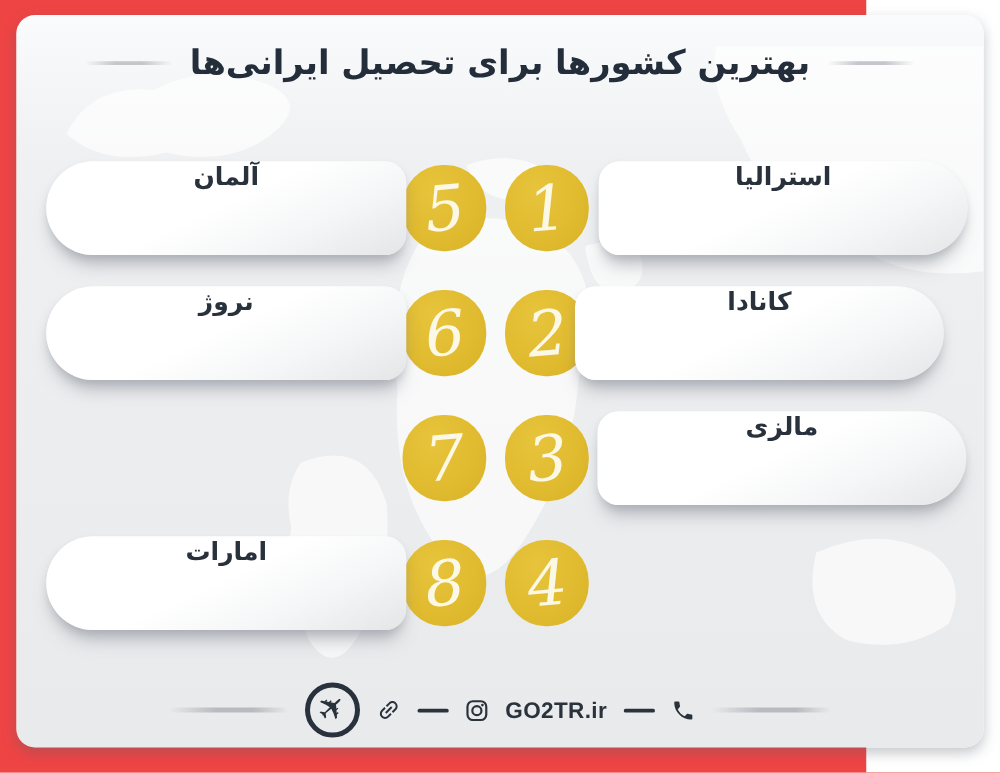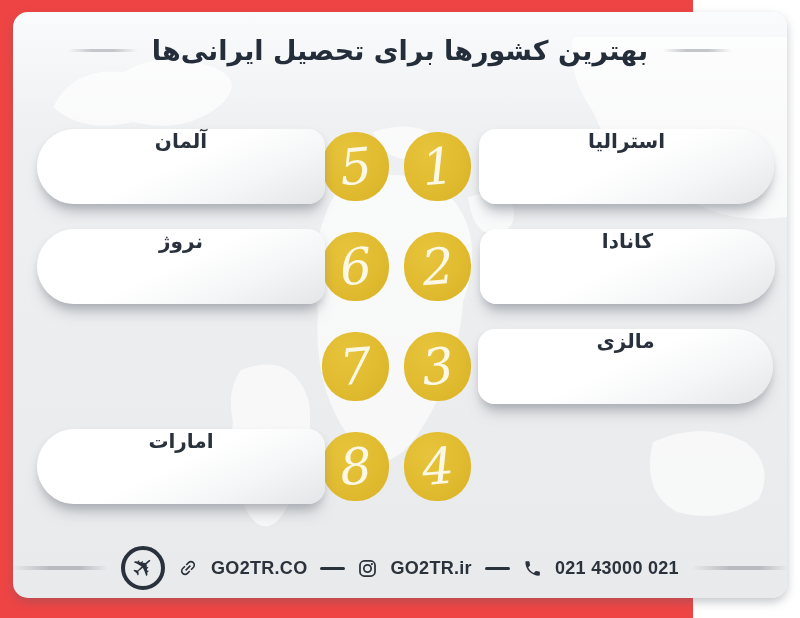--- a/index.html
+++ b/index.html
@@ -121,21 +121,21 @@
   <div class="badge" style="left:322px;top:132px;">
     <span class="num">5</span>
   </div>
   <div class="pill p-left" style="left:37px;top:129px;">
     <span class="country">آلمان</span>
   </div>
 
   <div class="badge" style="left:404px;top:232px;">
     <span class="num">2</span>
   </div>
-  <div class="pill p-right" style="left:480px;top:229px;">
+  <div class="pill p-right" style="left:460px;top:229px;">
     <span class="country">کانادا</span>
   </div>
   <div class="badge" style="left:322px;top:232px;">
     <span class="num">6</span>
   </div>
   <div class="pill p-left" style="left:37px;top:229px;">
     <span class="country">نروژ</span>
   </div>
 
   <div class="badge" style="left:404px;top:332px;">
@@ -163,38 +163,36 @@
 
     <div class="logo">
       <span class="plane">✈</span>
     </div>
 
     <span class="ficon">
       <svg width="20" height="20" viewBox="0 0 24 24" style="transform:rotate(-45deg);">
         <path fill="#2A323C" d="M3.9 12c0-1.7 1.4-3.1 3.1-3.1h4V7H7c-2.8 0-5 2.2-5 5s2.2 5 5 5h4v-1.9H7c-1.7 0-3.1-1.4-3.1-3.1zM8 13h8v-2H8v2zm9-6h-4v1.9h4c1.7 0 3.1 1.4 3.1 3.1s-1.4 3.1-3.1 3.1h-4V17h4c2.8 0 5-2.2 5-5s-2.2-5-5-5z"></path>
       </svg>
     </span>
-    <span class="ftext">GO2TR.CO</span>
 
     <span class="ndash"></span>
 
     <span class="ficon">
       <svg width="19" height="19" viewBox="0 0 24 24" fill="none" stroke="#2A323C" stroke-width="2.2">
         <rect x="2.5" y="2.5" width="19" height="19" rx="5.5"></rect>
         <circle cx="12" cy="12" r="4.6"></circle>
         <circle cx="17.6" cy="6.4" r="1.4" fill="#2A323C" stroke="none"></circle>
       </svg>
     </span>
     <span class="ftext">GO2TR.ir</span>
 
     <span class="ndash"></span>
 
     <span class="ficon">
       <svg width="19" height="19" viewBox="0 0 24 24">
         <path fill="#2A323C" d="M6.6 10.8c1.5 3 3.9 5.4 6.9 6.9l2.3-2.3c.3-.3.7-.4 1-.2 1.1.4 2.3.6 3.5.6.6 0 1 .4 1 1V20c0 .6-.4 1-1 1C10.8 21 3 13.2 3 3.7c0-.6.4-1 1-1h3.3c.6 0 1 .4 1 1 0 1.2.2 2.4.6 3.5.1.3 0 .7-.2 1l-2.1 2.6z"></path>
       </svg>
     </span>
-    <span class="ftext">021 43000 021</span>
 
     <span class="gdash"></span>
   </div>
 
 </div>
 
 </body></html>

